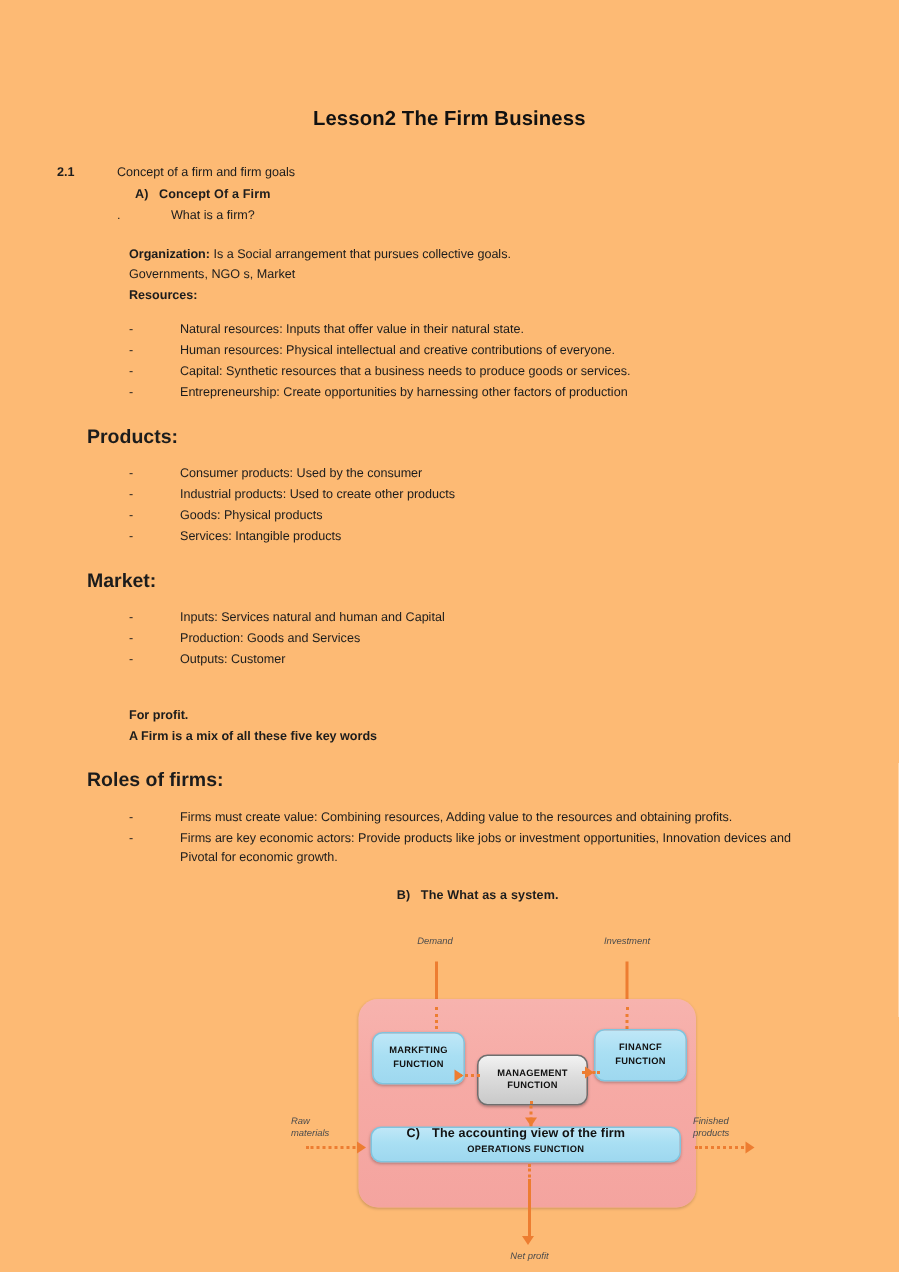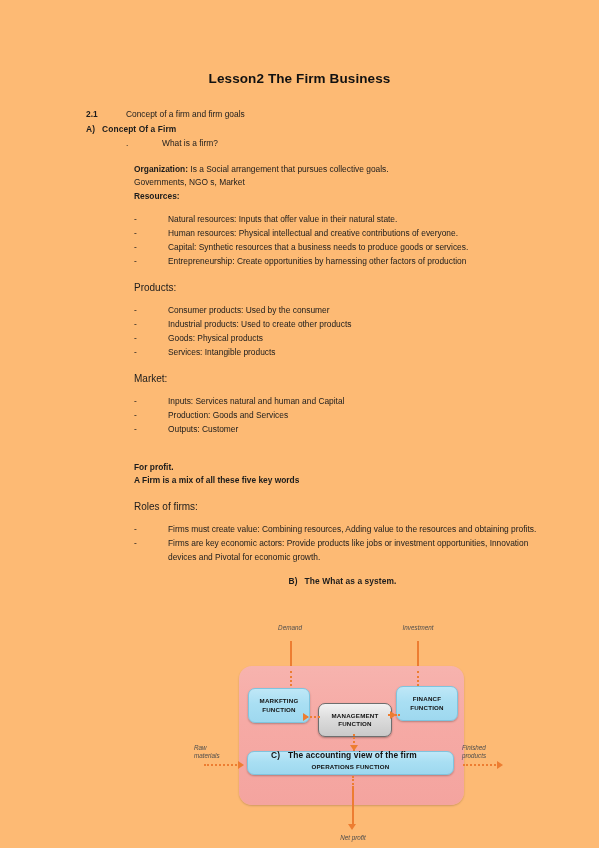--- a/index.html
+++ b/index.html
@@ -28,21 +28,21 @@
     font-size: 13.5px;
     font-weight: bold;
     letter-spacing: 0.1px;
     margin: 0;
     padding-top: 71px;
     color: #111;
   }
 
   
   .content {
-    padding-left: 86px;
+    padding-left: 38px;
     padding-right: 60px;
     padding-top: 22px;
     font-size: 8.4px;
     line-height: 1.62;
     color: #1c1c1c;
   }
 
   .sec-num-row {
     display: flex;
     align-items: baseline;
@@ -50,20 +50,21 @@
   }
   .sec-num {
     font-weight: bold;
     width: 40px;
     flex: none;
     font-size: 8.4px;
   }
   .sec-title { font-size: 8.4px; }
 
   .sub-a {
+    margin-left: 52px;
     font-weight: bold;
     font-size: 8.4px;
     margin-bottom: 1px;
     letter-spacing: 0.1px;
   }
   .sub-a .lbl { margin-right: 7px; }
 
   .whatis {
     margin-left: 52px;
     font-size: 8.4px;
@@ -78,23 +79,23 @@
   .whatis .txt { margin-left: 24px; }
 
   .para {
     margin-left: 48px;
     font-size: 8.4px;
     margin-bottom: 0px;
   }
   .para b { font-weight: bold; }
 
   .heading-lbl {
-    margin-left: 48px;
-    font-size: 10px;
-    font-weight: normal;
+    margin-left: 20px;
+    font-size: 13px;
+    font-weight: bold;
     margin-top: 11px;
     margin-bottom: 8px;
   }
 
   ul.dash {
     list-style: none;
     margin: 0 0 0 0;
     padding: 0;
   }
   ul.dash li {

